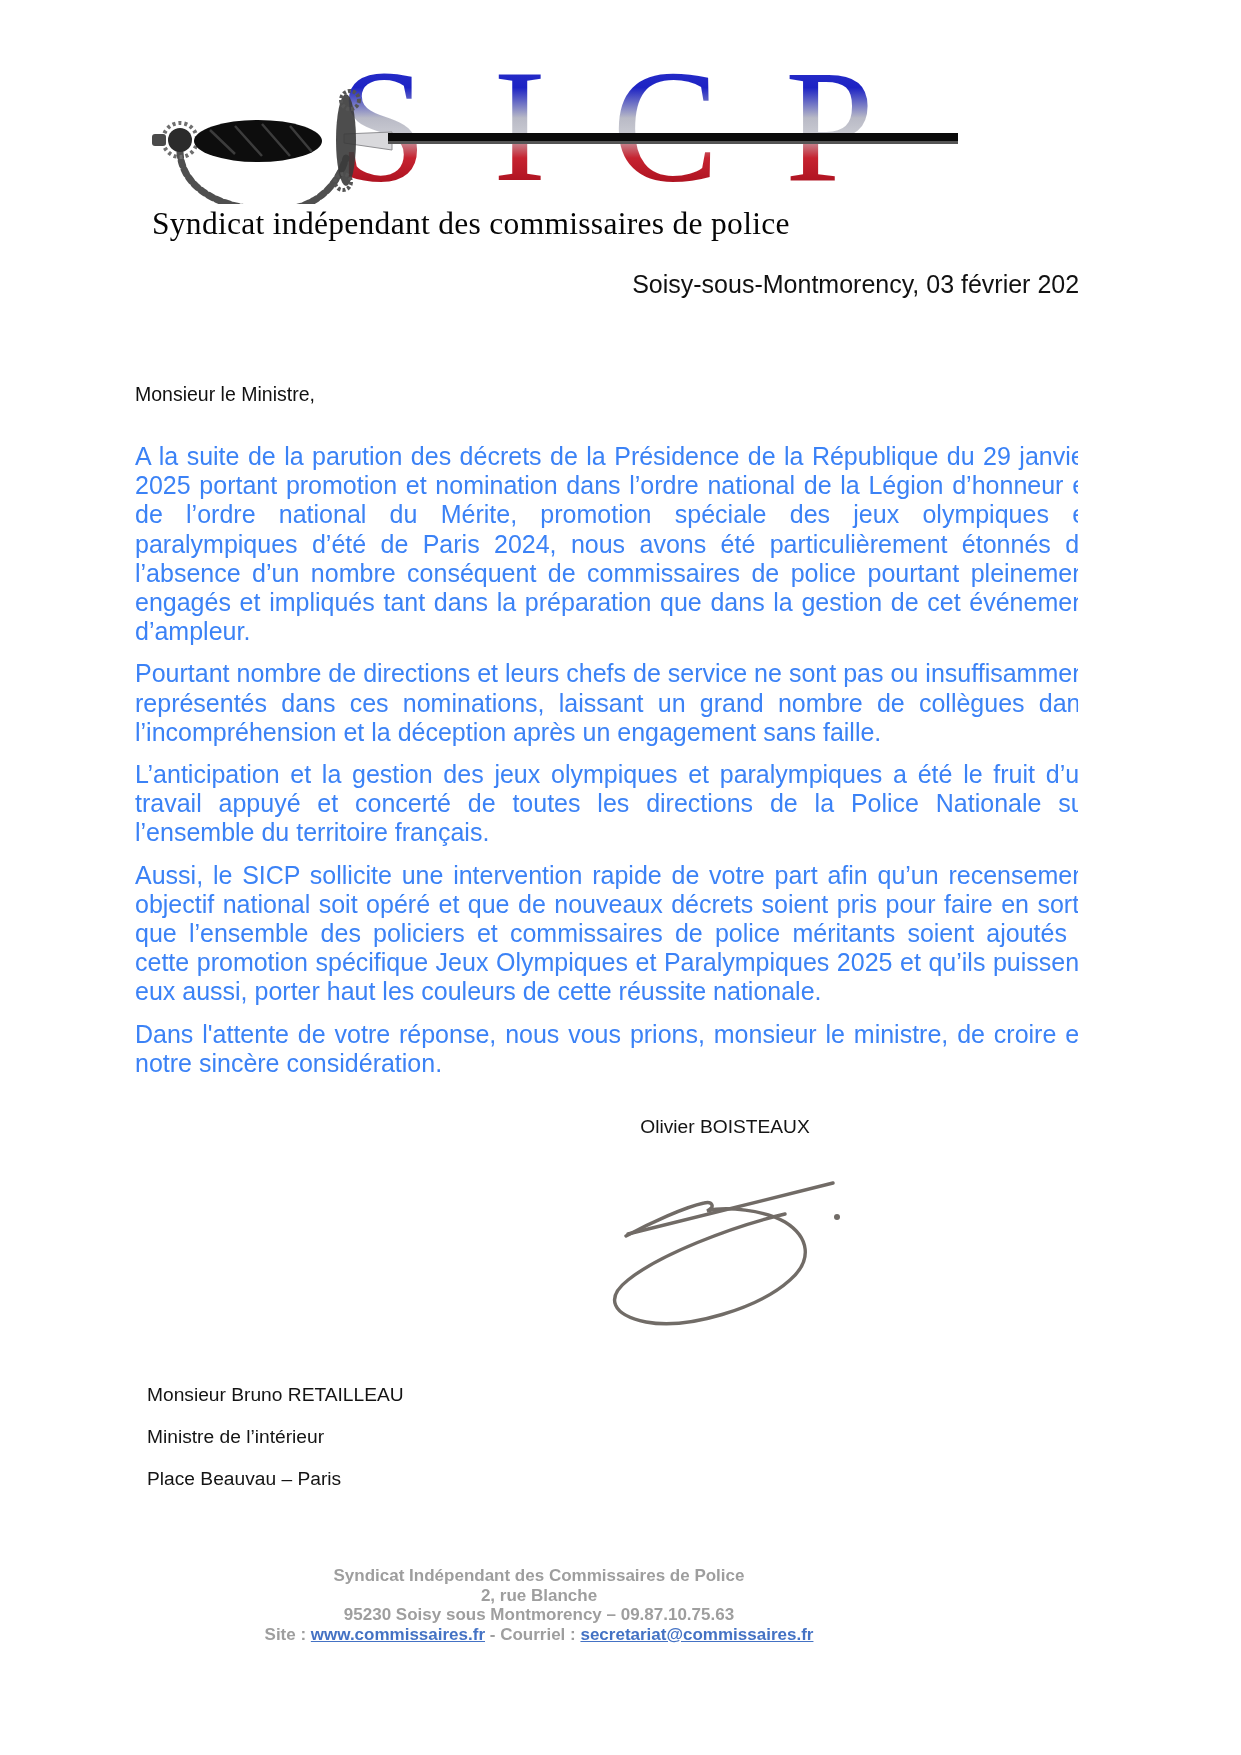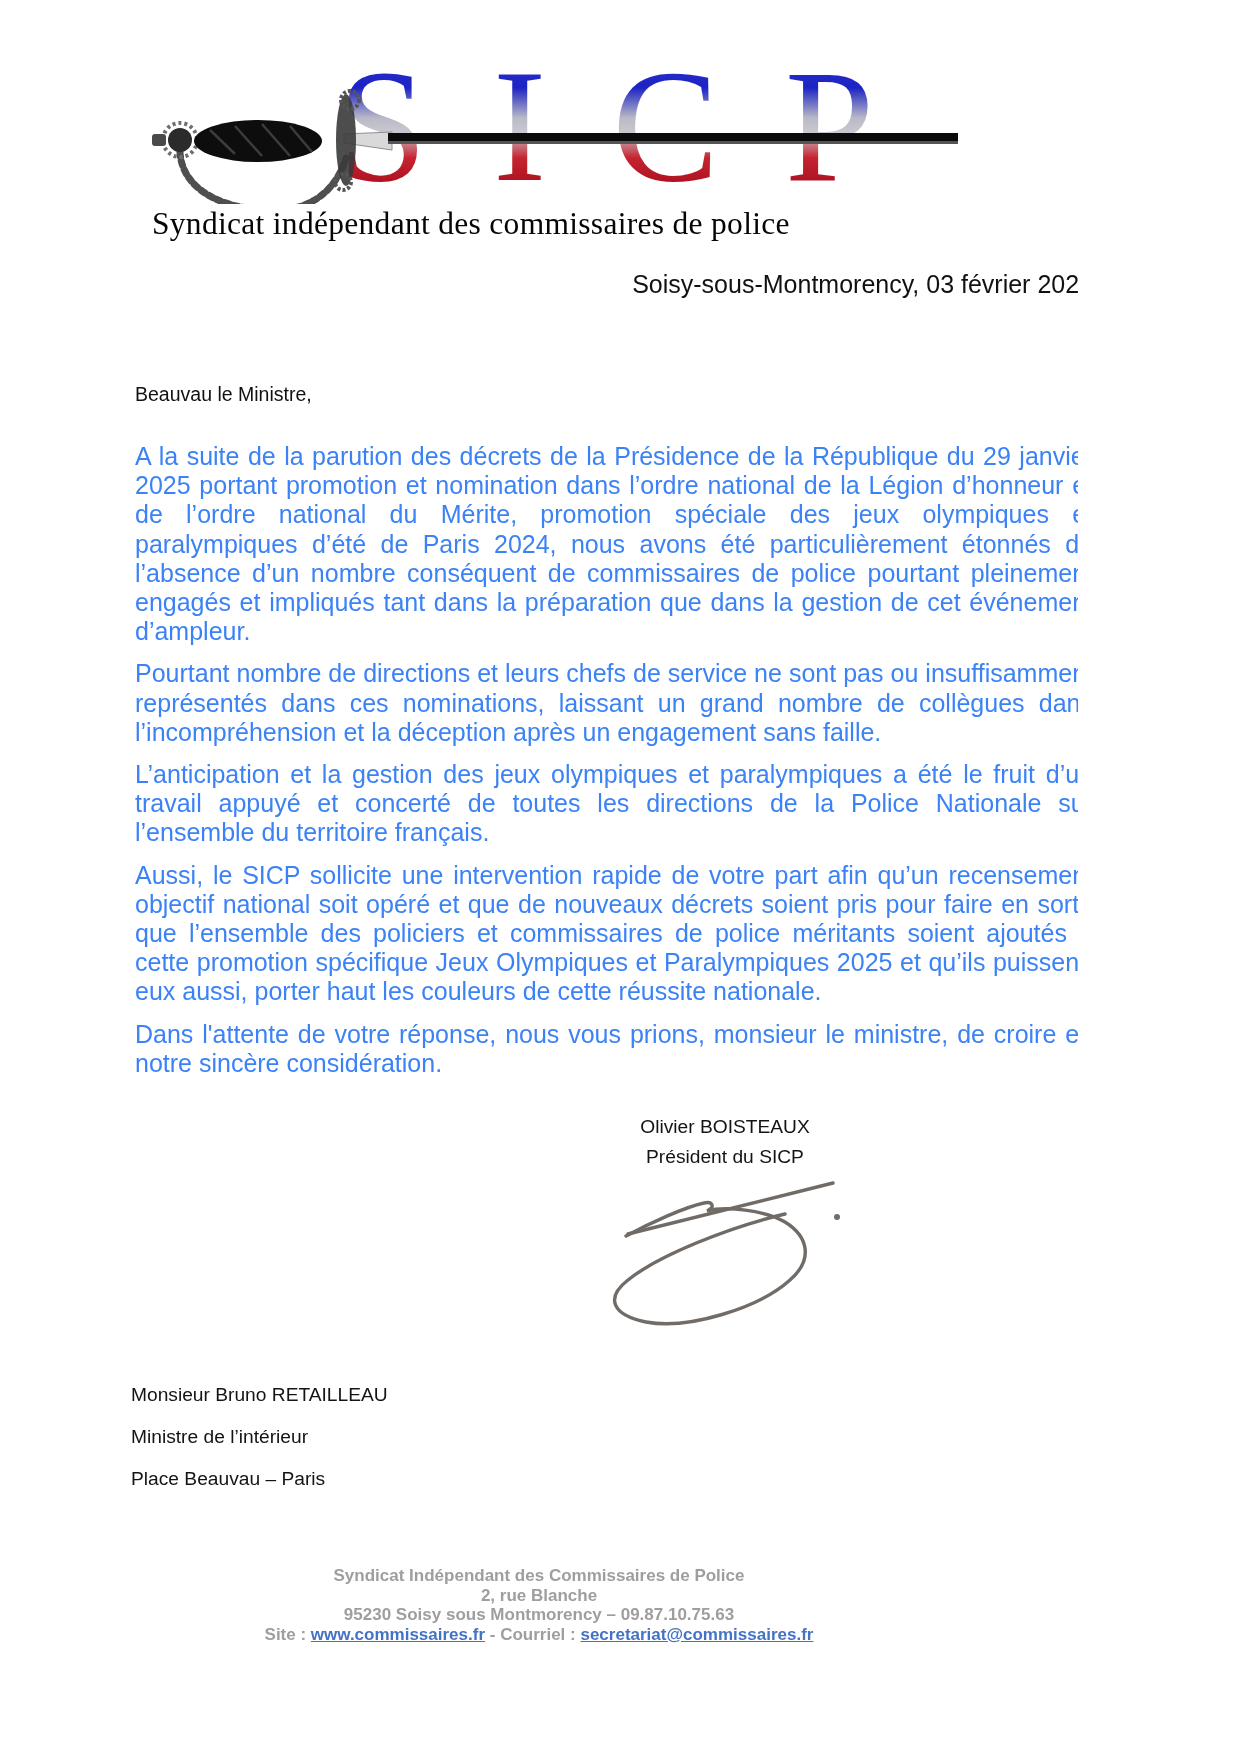--- a/index.html
+++ b/index.html
@@ -46,21 +46,21 @@
   }
   .letter-body p{margin:0 0 13px 0;}
   
   .signoff{
     position:absolute;left:545px;top:1112px;width:360px;
     text-align:center;font-size:19.2px;line-height:29.5px;color:#141414;
   }
   .signature-wrap{position:absolute;left:538px;top:1172px;}
   
   .recipient{
-    position:absolute;left:131px;top:1380px;
+    position:absolute;left:147px;top:1380px;
     font-size:19.2px;line-height:29px;color:#141414;
   }
   .recipient div{margin:0 0 13px 0;}
   
   .footer{
     position:absolute;left:0;top:1566px;width:100%;
     text-align:center;font-weight:bold;
     font-size:17px;line-height:19.6px;
     color:#9e9e9e;
   }
@@ -94,33 +94,32 @@
         <ellipse cx="206" cy="80" rx="10" ry="46" fill="#3a3a3a" opacity="0.9"></ellipse>
         <circle cx="210" cy="40" r="9" fill="none" stroke="#555" stroke-width="4" stroke-dasharray="3 2"></circle>
         <circle cx="203" cy="122" r="8" fill="none" stroke="#555" stroke-width="4" stroke-dasharray="3 2"></circle>
       </svg>
     </div>
     <div class="logo-subtitle">Syndicat indépendant des commissaires de police</div>
   </div>
 
   <div class="dateline">Soisy-sous-Montmorency, 03 février 2025</div>
 
-  <div class="salutation">Beauvau le Ministre,</div>
+  <div class="salutation">Monsieur le Ministre,</div>
 
   <div class="letter-body">
     <p>A la suite de la parution des décrets de la Présidence de la République du 29 janvier 2025 portant promotion et nomination dans l’ordre national de la Légion d’honneur et de l’ordre national du Mérite, promotion spéciale des jeux olympiques et paralympiques d’été de Paris 2024, nous avons été particulièrement étonnés de l’absence d’un nombre conséquent de commissaires de police pourtant pleinement engagés et impliqués tant dans la préparation que dans la gestion de cet événement d’ampleur.</p>
     <p>Pourtant nombre de directions et leurs chefs de service ne sont pas ou insuffisamment représentés dans ces nominations, laissant un grand nombre de collègues dans l’incompréhension et la déception après un engagement sans faille.</p>
     <p>L’anticipation et la gestion des jeux olympiques et paralympiques a été le fruit d’un travail appuyé et concerté de toutes les directions de la Police Nationale sur l’ensemble du territoire français.</p>
     <p>Aussi, le SICP sollicite une intervention rapide de votre part afin qu’un recensement objectif national soit opéré et que de nouveaux décrets soient pris pour faire en sorte que l’ensemble des policiers et commissaires de police méritants soient ajoutés à cette promotion spécifique Jeux Olympiques et Paralympiques 2025 et qu’ils puissent, eux aussi, porter haut les couleurs de cette réussite nationale.</p>
     <p>Dans l'attente de votre réponse, nous vous prions, monsieur le ministre, de croire en notre sincère considération.</p>
   </div>
 
   <div class="signoff">
     <div>Olivier BOISTEAUX</div>
-    <div>Président du SICP</div>
   </div>
 
   <div class="signature-wrap">
     <svg width="315" height="170" viewBox="0 0 315 170">
       <g fill="none" stroke="#4e4741" stroke-width="3.4" stroke-linecap="round" opacity="0.8">
         <path d="M 88,64 C 112,51 147,35 166,31 C 174,29 178,35 169,39
                  C 187,34 227,38 247,50 C 271,65 275,88 252,108
                  C 221,136 150,158 108,150 C 74,143 67,126 90,108
                  C 121,83 192,55 247,42"></path>
         <path d="M 90,62 L 295,11"></path>

